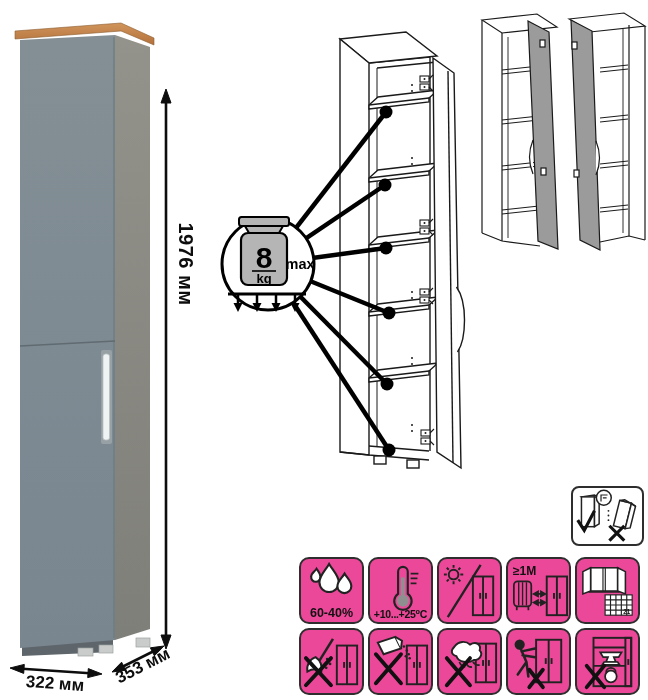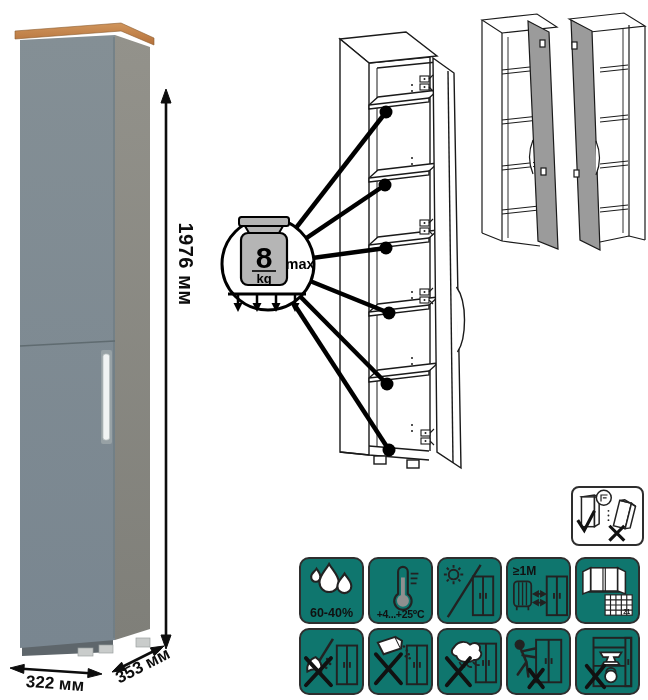--- a/index.html
+++ b/index.html
@@ -6,21 +6,21 @@
   #stage{position:relative;width:648px;height:700px;background:#ffffff;overflow:hidden;
          font-family:"Liberation Sans","DejaVu Sans",sans-serif;color:#111;}
   svg{display:block;}
   .abs{position:absolute;}
   .dimlabel{position:absolute;font-weight:700;color:#0d0d0d;white-space:nowrap;}
   #dim-height{left:185px;top:264px;font-size:20px;transform:translate(-50%,-50%) rotate(90deg);letter-spacing:.5px;}
   #dim-width{left:55px;top:684px;font-size:17px;transform:translate(-50%,-50%) rotate(4deg);}
   #dim-depth{left:143px;top:666px;font-size:17px;transform:translate(-50%,-50%) rotate(-27deg);}
   #icon-grid{position:absolute;left:299px;top:557px;display:grid;
              grid-template-columns:repeat(5,65px);grid-auto-rows:67px;gap:4px;}
-  .cell{border:2.5px solid #2e2e2e;border-radius:10px;background:#0f766e;position:relative;box-sizing:border-box;}
+  .cell{border:2.5px solid #2e2e2e;border-radius:10px;background:#ec4899;position:relative;box-sizing:border-box;}
   .cell svg{position:absolute;left:50%;top:50%;transform:translate(-50%,-50%);}
   .cell .lbl{position:absolute;left:0;right:0;bottom:2px;text-align:center;font-weight:700;color:#111;}
   .lbl-humidity{font-size:12.5px;}
   .lbl-temp{font-size:10.5px;letter-spacing:-0.3px;}
   #anchor-cell{position:absolute;left:571px;top:486px;width:73px;height:60px;border:2.5px solid #2e2e2e;
                border-radius:8px;background:#fff;box-sizing:border-box;}
   text{font-family:"Liberation Sans","DejaVu Sans",sans-serif;}
 </style>
 </head>
 <body>
@@ -243,21 +243,21 @@
       <div class="lbl lbl-humidity">60-40%</div>
     </div>
 
     <div class="cell">
       <svg width="58" height="58" viewBox="0 0 60 60">
         <rect x="30" y="16" width="4" height="22" fill="#8F8F8F"></rect>
         <circle cx="32" cy="40" r="6.2" fill="#8F8F8F"></circle>
         <path d="M27,10 A5,5 0 0 1 37,10 L37,33 A9,9 0 1 1 27,33 Z" stroke="#222" stroke-width="2.2" fill="none"></path>
         <path d="M40,12 H48 M40,17 H47 M40,22 H46" stroke="#222" stroke-width="1.8"></path>
       </svg>
-      <div class="lbl lbl-temp">+4...+25⁰C</div>
+      <div class="lbl lbl-temp">+10...+25⁰C</div>
     </div>
 
     <div class="cell">
       <svg width="58" height="58" viewBox="0 0 60 60">
         <g stroke="#222" stroke-width="2" fill="none">
           <circle cx="13" cy="13" r="5"></circle>
           <path d="M13,3 V6 M13,20 V23 M3,13 H6 M20,13 H23 M6,6 L8,8 M18,18 L20,20 M6,20 L8,18 M18,8 L20,6"></path>
           <use href="#miniwardrobe" x="33" y="15"></use>
         </g>
         <line x1="41" y1="3" x2="7" y2="57" stroke="#222" stroke-width="2.4"></line>

